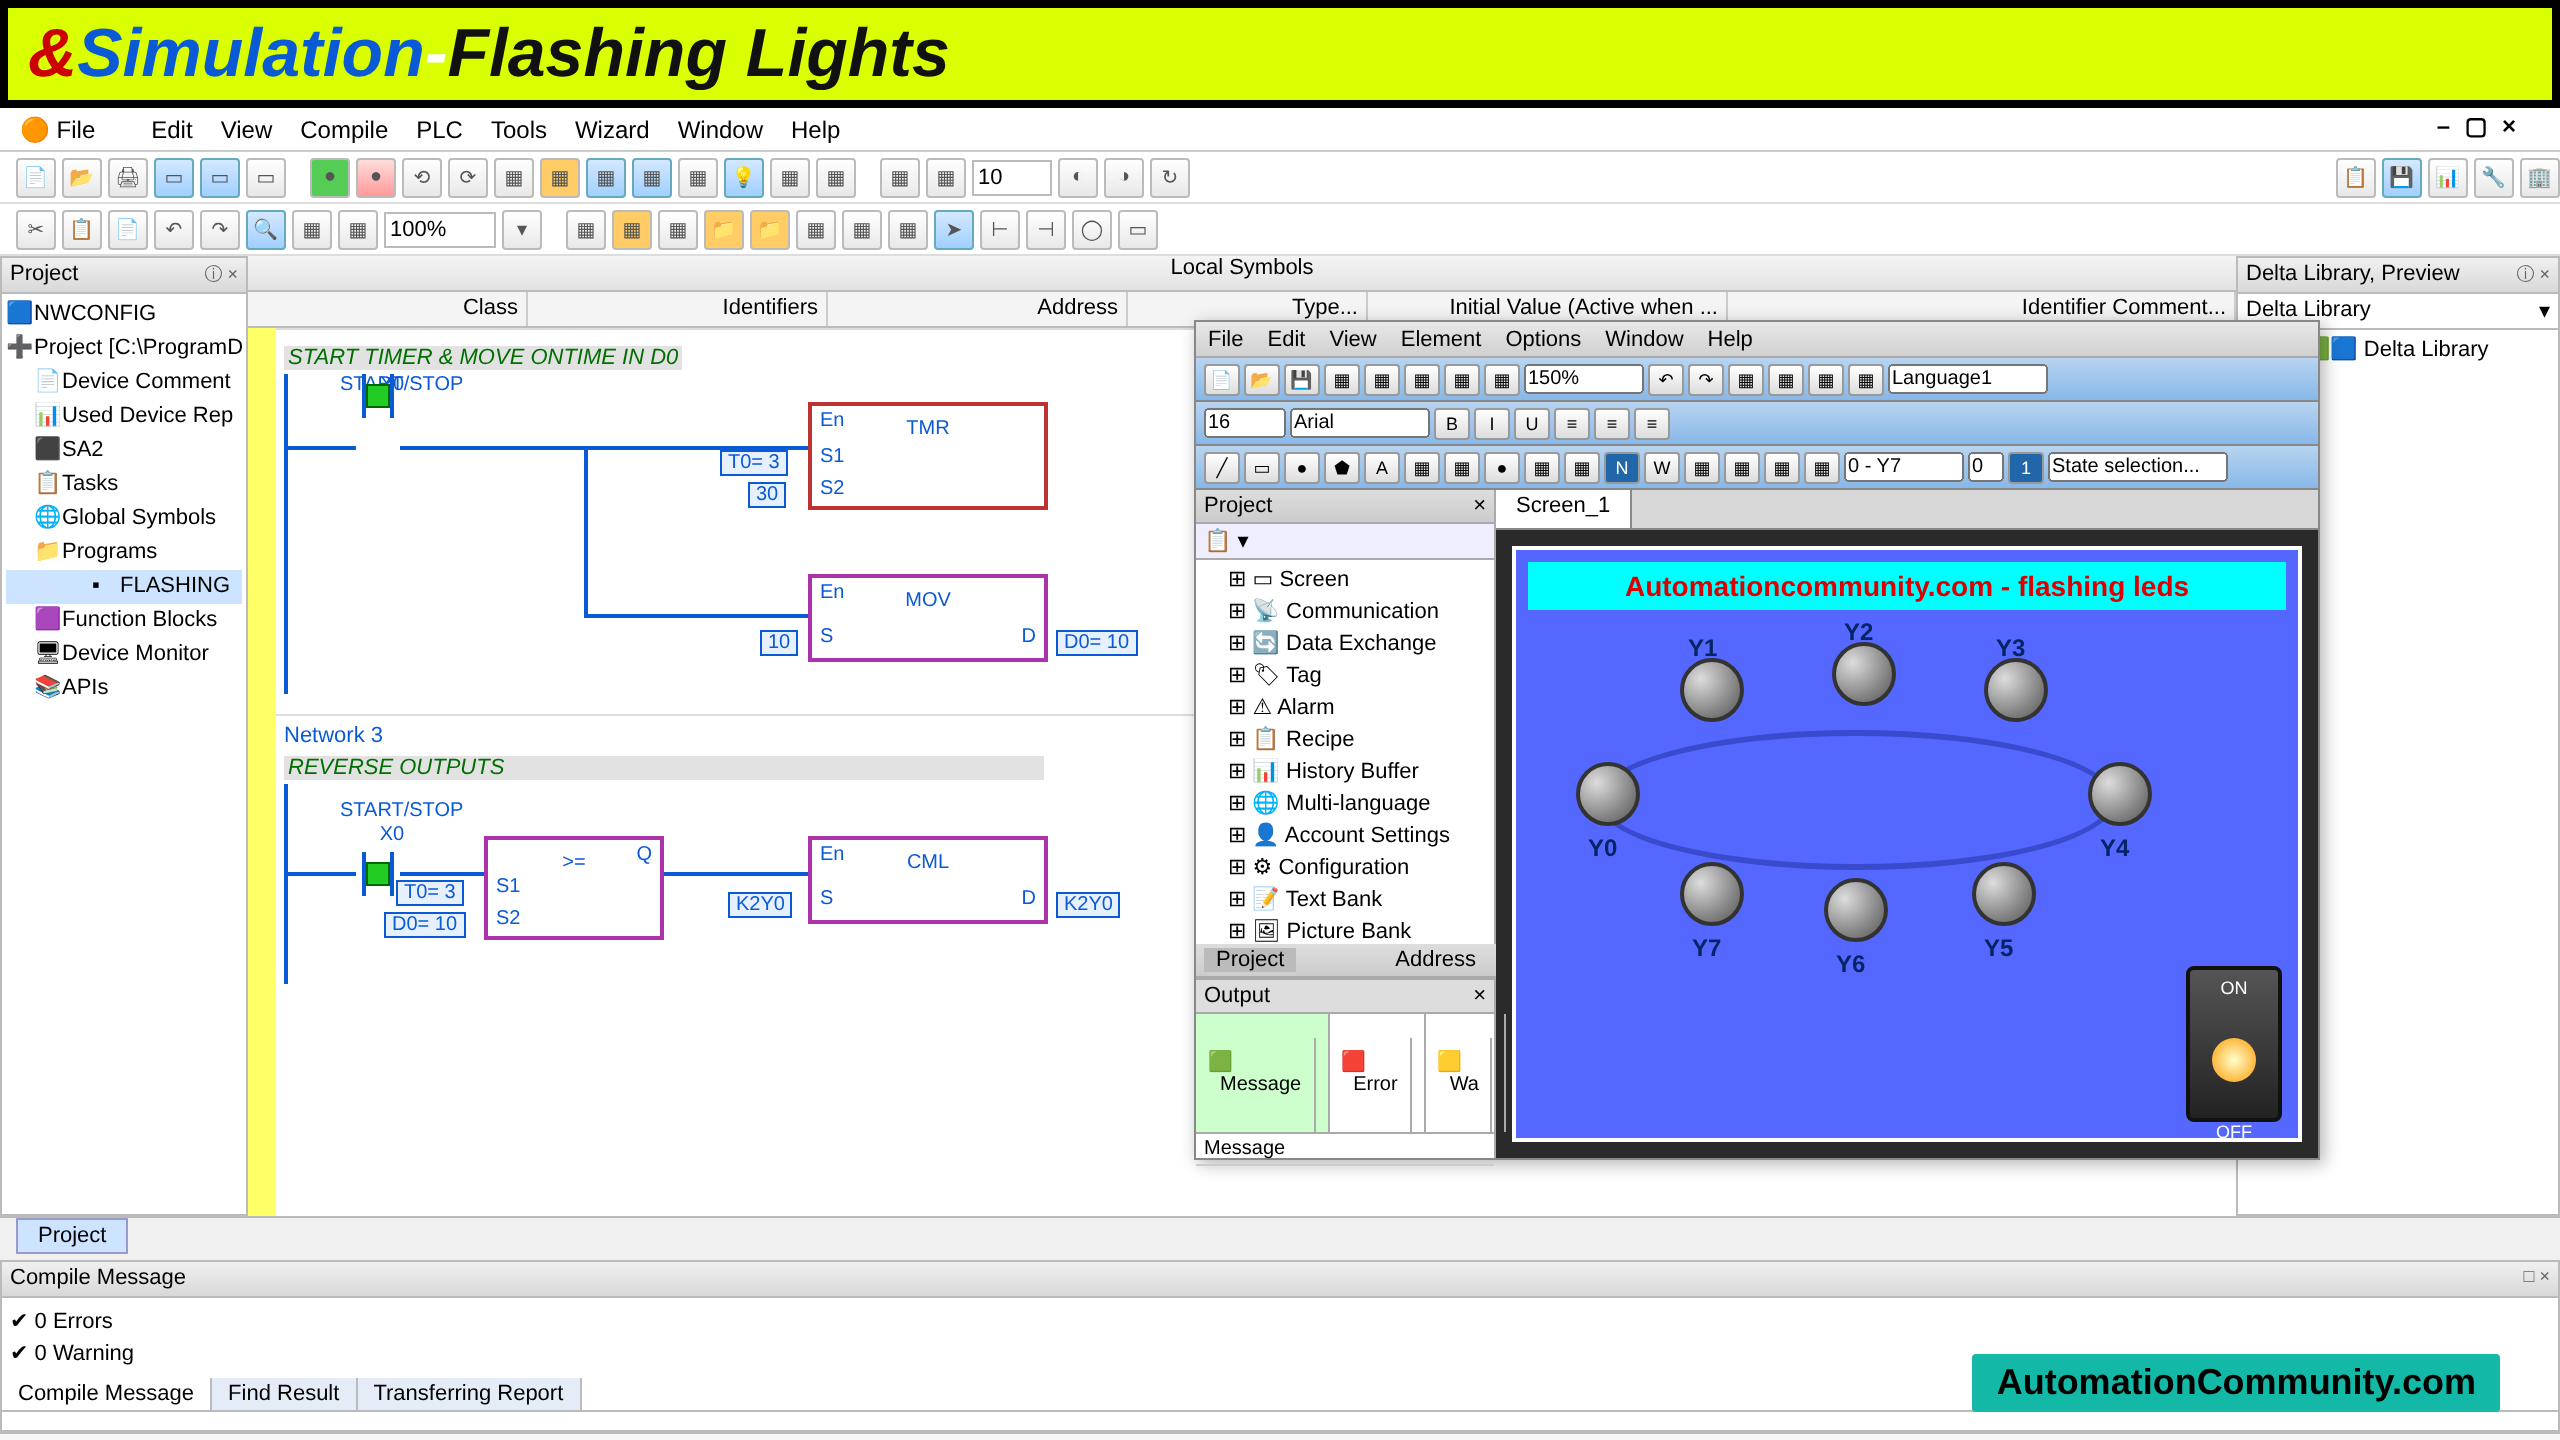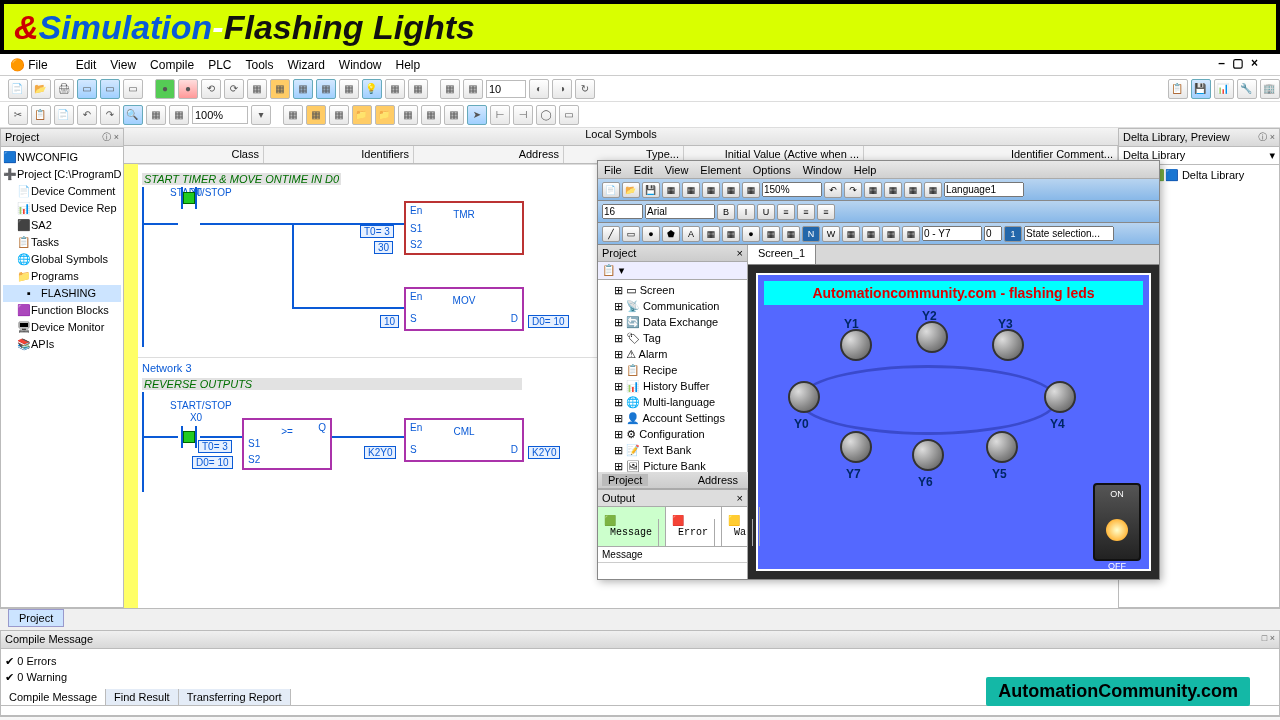--- a/index.html
+++ b/index.html
@@ -27,21 +27,21 @@
 
 .body { display:flex; height:calc(100% - 22px - 26px - 26px - 26px - 18px - 170px); }
 .body2row{display:flex;height:480px;}
 
 
 .panel { border:1px solid #bbb; background:#fff; }
 .phead { background:linear-gradient(#f0f0f0,#d8d8d8); height:18px; font-size:11px; padding:2px 4px; border-bottom:1px solid #bbb; display:flex; justify-content:space-between; }
 .phead .pin{font-size:9px;color:#666;}
 .tree { font-size:11px; padding:2px; line-height:17px; }
 .tree .item{white-space:nowrap;overflow:hidden;}
-.tree .i1{padding-left:14px;} .tree .i2{padding-left:24px;}
+.tree .i1{padding-left:14px;} .tree .i2{padding-left:43px;}
 .tree .ico{display:inline-block;width:14px;}
 .tree .sel{background:#cce4ff;}
 
 
 .ladderwrap{flex:1;display:flex;flex-direction:column;}
 .symhdr{height:18px;background:linear-gradient(#f4f4f4,#e2e2e2);border-bottom:1px solid #bbb;font-size:11px;text-align:center;}
 .symcols{display:flex;height:18px;border-bottom:1px solid #bbb;font-size:11px;}
 .symcols div{border-right:1px solid #ccc;padding:2px 4px;text-align:right;}
 .ladder{flex:1;background:#fff;position:relative;overflow:hidden;}
 .gutter{position:absolute;left:0;top:0;width:14px;height:100%;background:#ffff66;}
@@ -92,21 +92,21 @@
 .hmi .screen .title{background:#0ff;color:#d00;font-weight:bold;text-align:center;font-size:14px;padding:4px;margin:6px;}
 .hmi .led{position:absolute;width:32px;height:32px;border-radius:50%;background:radial-gradient(circle at 30% 30%,#ddd,#888 60%,#555);border:2px solid #333;}
 .hmi .ledlbl{position:absolute;color:#002666;font-weight:bold;font-size:12px;}
 .hmi .ellipse{position:absolute;border:3px solid #3a4acc;border-radius:50%;}
 .hmi .switch{position:absolute;right:8px;bottom:8px;width:48px;height:78px;background:linear-gradient(#555,#222);border:2px solid #111;border-radius:4px;color:#fff;font-size:9px;text-align:center;}
 .hmi .switch .kn{width:22px;height:22px;background:radial-gradient(#ffc,#f90);border-radius:50%;margin:20px auto;}
 
 .hmi .out{height:90px;border-top:1px solid #aaa;background:#fff;font-size:11px;}
 .hmi .out .hd{background:#ddd;padding:2px 4px;border-bottom:1px solid #aaa;}
 .hmi .out .tabs{display:flex;border-bottom:1px solid #aaa;}
-.hmi .out .tabs span{padding:8px 6px;border-right:1px solid #aaa;font-size:10px;font-family:Liberation Mono, monospace;}
+.hmi .out .tabs span{padding:18px 6px;border-right:1px solid #aaa;font-size:10px;}
 .hmi .out .rows{padding:2px;line-height:14px;font-size:10px;}
 
 .watermark{position:absolute;right:30px;bottom:14px;background:#14b8a6;color:#000;font-weight:bold;font-size:18px;padding:4px 12px;border-radius:2px;}
 
 .projtab{height:22px;border-top:1px solid #bbb;background:#f0f0f0;font-size:11px;padding:3px 8px;}
 .projtab span{background:#cce4ff;padding:2px 10px;border:1px solid #99c;}
 </style>
 </head>
 <body>
 

